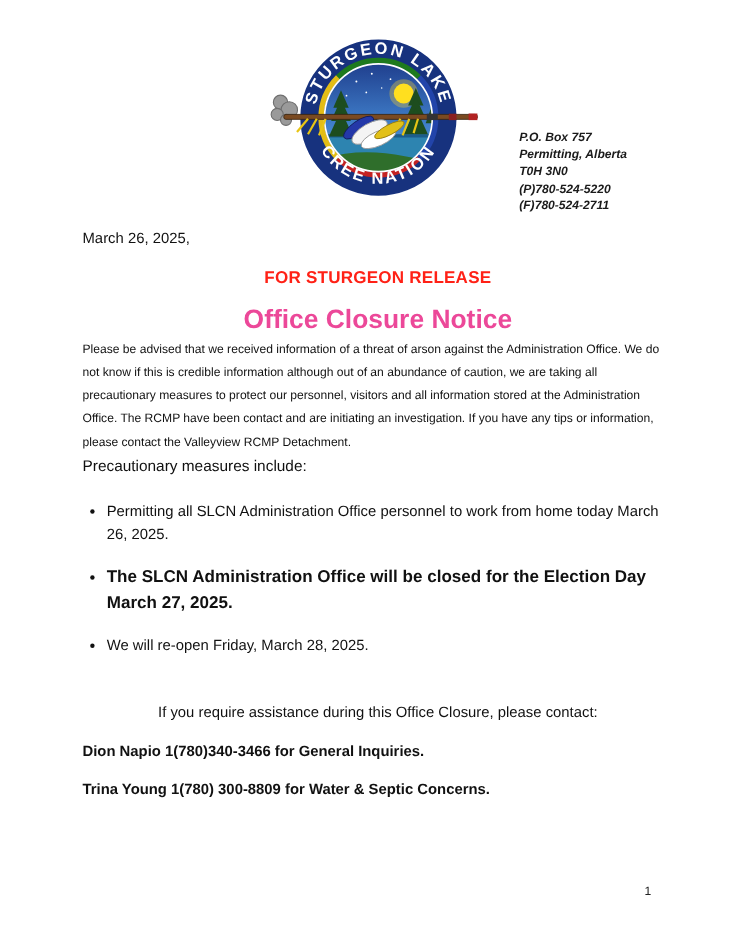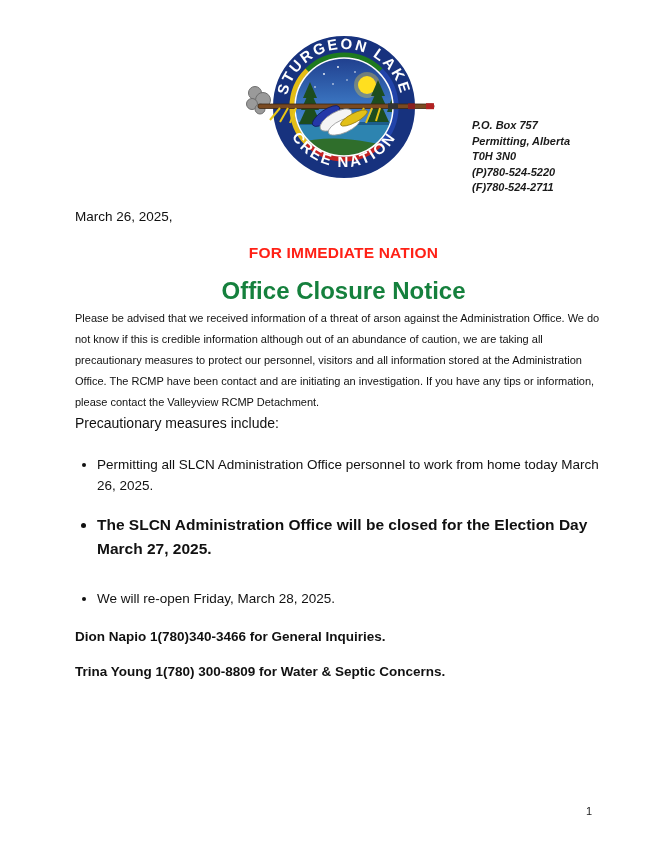--- a/index.html
+++ b/index.html
@@ -34,21 +34,21 @@
     font-size: 15.5px;
     font-weight: bold;
     color: #ff2116;
     letter-spacing: 0.2px;
   }
   .doc-title {
     margin-top: 15px;
     text-align: center;
     font-size: 24px;
     font-weight: bold;
-    color: #15803d;
+    color: #ec4899;
   }
   .intro {
     margin-top: 3px;
     font-size: 11px;
     line-height: 21px;
   }
   .measures-heading {
     font-size: 14px;
     line-height: 21px;
   }
@@ -59,21 +59,21 @@
   }
   ul.measures li {
     font-size: 13.5px;
     line-height: 21px;
     margin-bottom: 17px;
   }
   ul.measures li.emph {
     font-size: 15.5px;
     line-height: 24px;
     font-weight: bold;
-    margin-bottom: 27px;
+    margin-bottom: 15px;
   }
   ul.measures li:last-child { margin-bottom: 0; }
   .assistance-line {
     margin-top: 43px;
     text-align: center;
     font-size: 13.5px;
   }
   .contact-line {
     margin-top: 20px;
     font-size: 13.5px;
@@ -194,34 +194,35 @@
       <div>Permitting, Alberta</div>
       <div>T0H 3N0</div>
       <div>(P)780-524-5220</div>
       <div>(F)780-524-2711</div>
     </div>
   </div>
 
   <div class="content">
     <div class="date-line">March 26, 2025,</div>
 
-    <div class="release-line">FOR IMMEDIATE NATION</div>
+    <div class="release-line">FOR STURGEON RELEASE</div>
 
     <div class="doc-title">Office Closure Notice</div>
 
     <div class="intro">Please be advised that we received information of a threat of arson against the Administration Office. We do not know if this is credible information although out of an abundance of caution, we are taking all precautionary measures to protect our personnel, visitors and all information stored at the Administration Office. The RCMP have been contact and are initiating an investigation. If you have any tips or information, please contact the Valleyview RCMP Detachment.</div>
 
     <div class="measures-heading">Precautionary measures include:</div>
 
     <ul class="measures">
       <li>Permitting all SLCN Administration Office personnel to work from home today March 26, 2025.</li>
       <li class="emph">The SLCN Administration Office will be closed for the Election Day March 27, 2025.</li>
       <li>We will re-open Friday, March 28, 2025.</li>
     </ul>
 
+    <div class="assistance-line">If you require assistance during this Office Closure, please contact:</div>
 
     <div class="contact-line">Dion Napio 1(780)340-3466 for General Inquiries.</div>
 
     <div class="contact-line">Trina Young 1(780) 300-8809 for Water &amp; Septic Concerns.</div>
   </div>
 
   <div class="page-number">1</div>
 
 </div>
 

